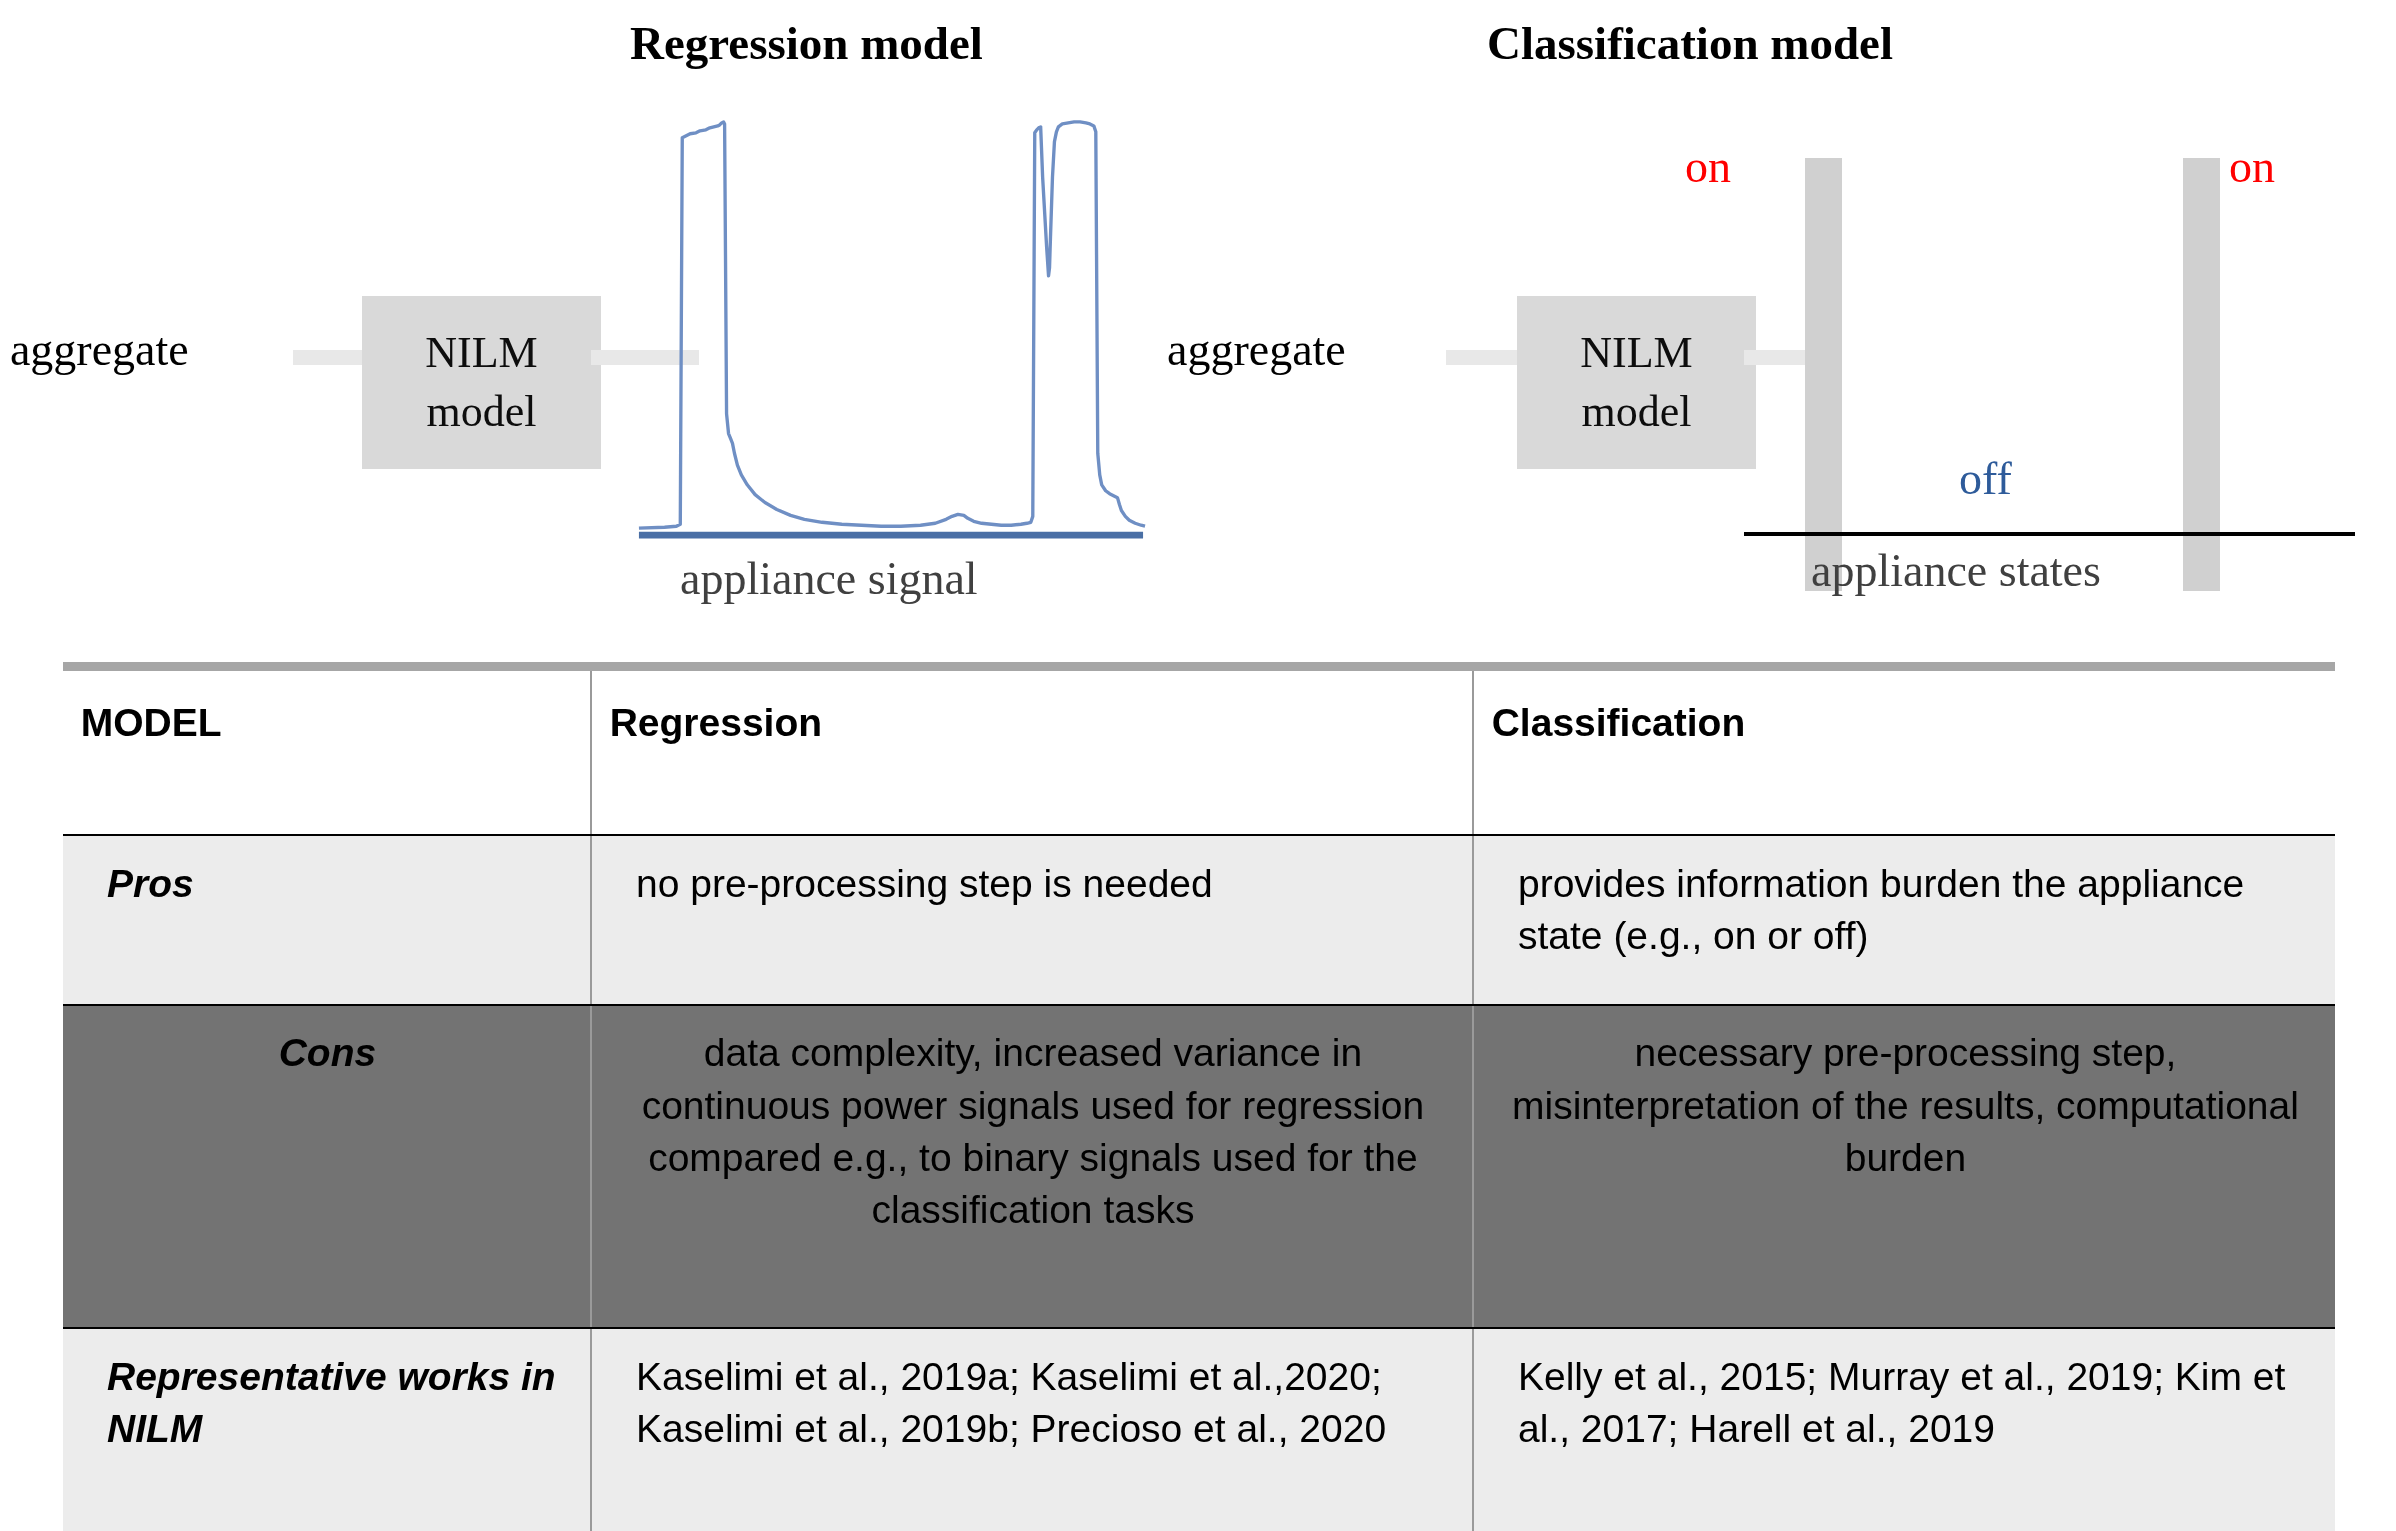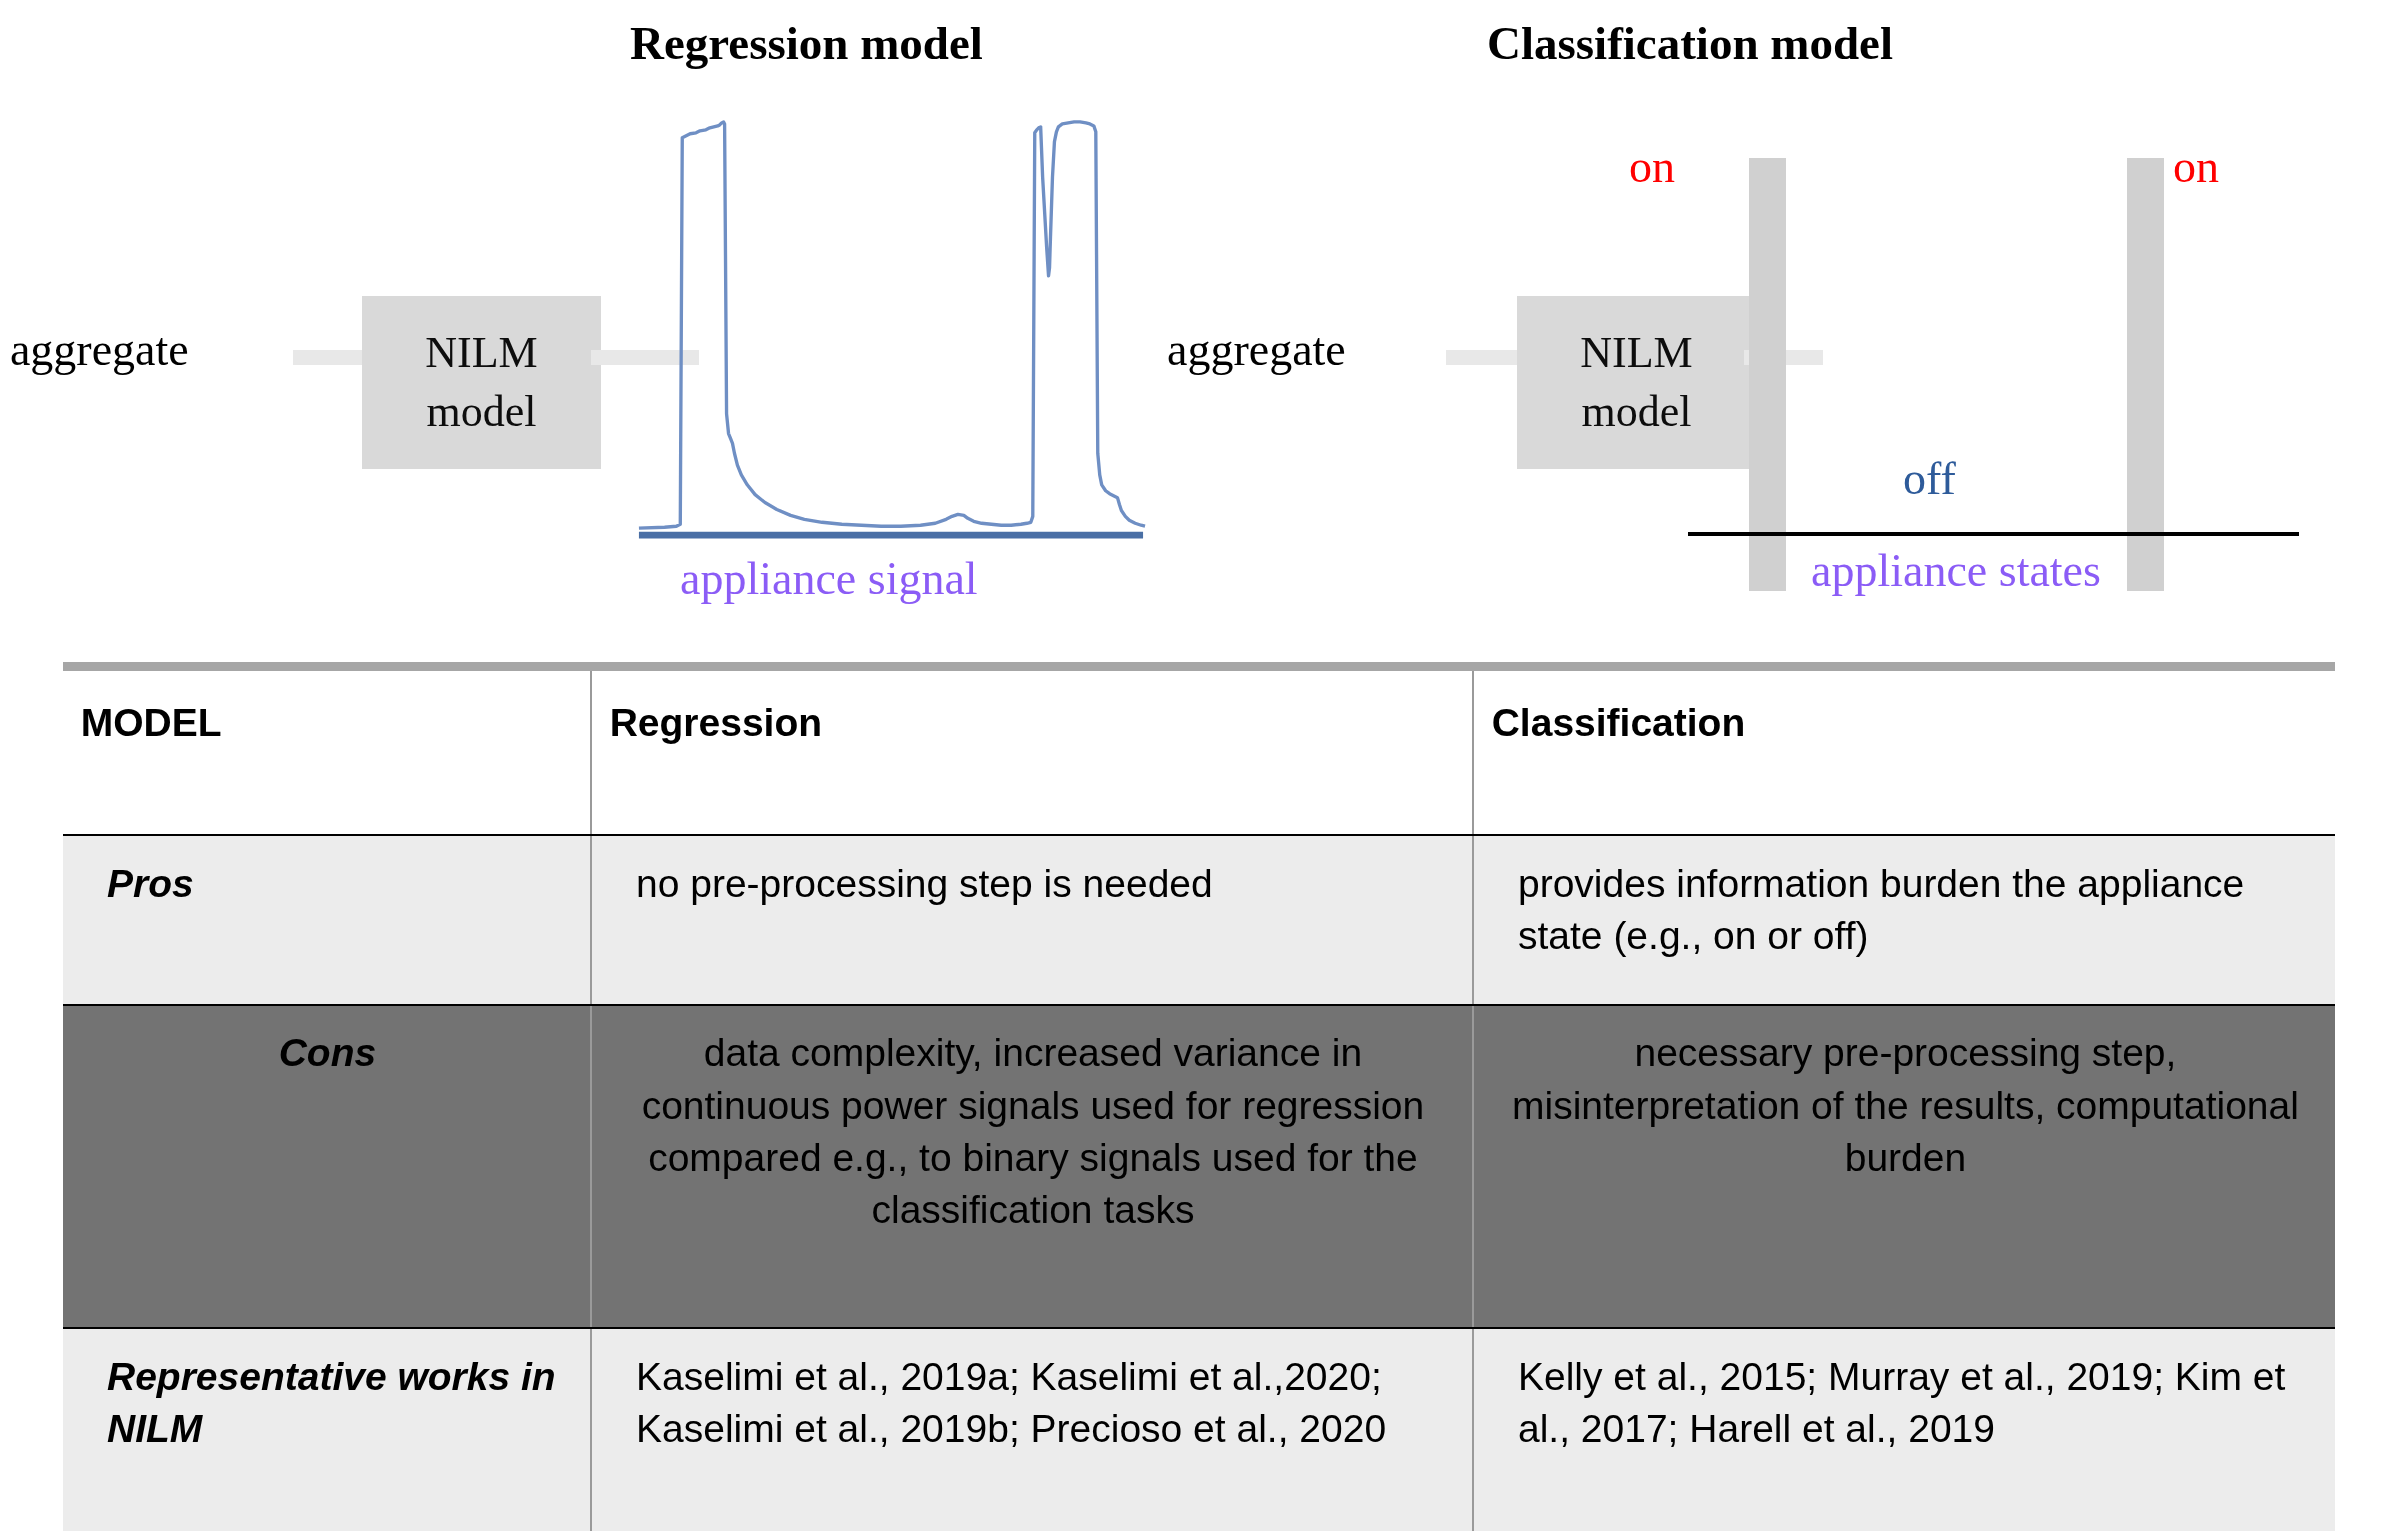--- a/index.html
+++ b/index.html
@@ -82,30 +82,30 @@
     top: 118px;
     width: 512px;
     height: 424px;
   }
   #regression-plot svg { display: block; }
 
   .axis-caption {
     position: absolute;
     font-family: "Liberation Serif", serif;
     font-size: 46px;
-    color: #8b5cf6;
+    color: #404040;
     white-space: nowrap;
   }
   #caption-appliance-signal { left: 680px;  top: 552px; }
   #caption-appliance-states { left: 1811px; top: 544px; }
 
   
   #classification-plot {
     position: absolute;
-    left: 1688px;
+    left: 1744px;
     top: 99px;
     width: 611px;
     height: 463px;
   }
   .state-bar {
     position: absolute;
     background: #d0d0d0;
     width: 37px;
   }
   #state-bar-1 { left: 61px;  top: 59px; height: 433px; }

